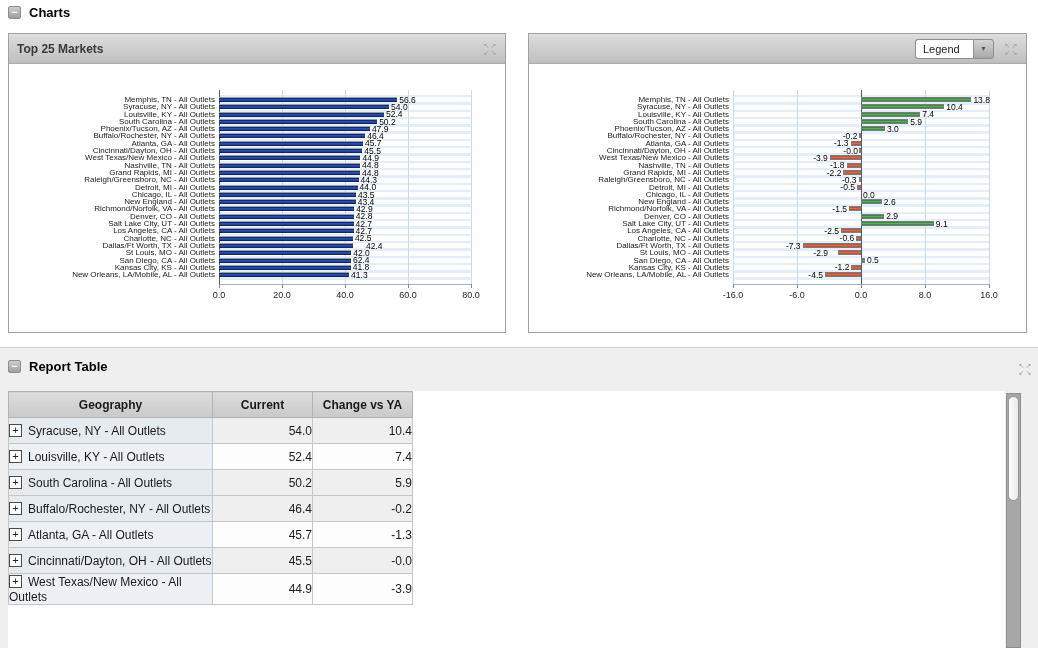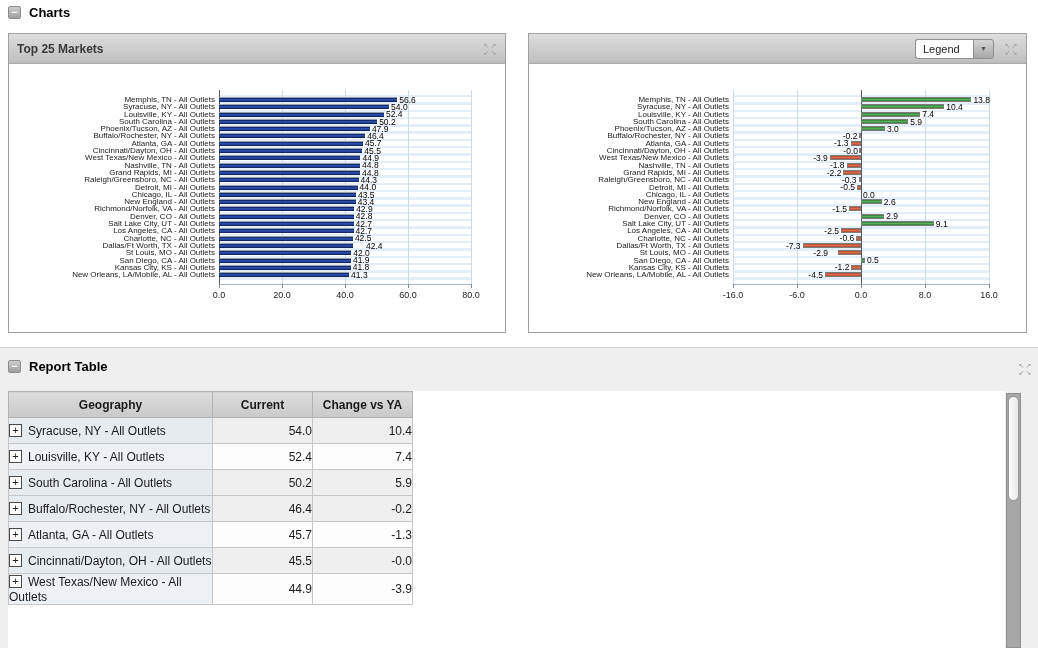--- a/index.html
+++ b/index.html
@@ -276,21 +276,21 @@
             <div class="clabel" style="width: 208px;">St Louis, MO - All Outlets</div>
             <div class="ctrack" style="width: 252px;">
               <div class="cbar blue" style="width: 132.3px; left: 0px;"></div>
               <div class="cval" style="left: 134.3px;">42.0</div>
             </div>
           </div>
           <div class="crow">
             <div class="clabel" style="width: 208px;">San Diego, CA - All Outlets</div>
             <div class="ctrack" style="width: 252px;">
               <div class="cbar blue" style="width: 131.985px; left: 0px;"></div>
-              <div class="cval" style="left: 133.985px;">41.9</div>
+              <div class="cval" style="left: 133.985px;">62.4</div>
             </div>
           </div>
           <div class="crow">
             <div class="clabel" style="width: 208px;">Kansas City, KS - All Outlets</div>
             <div class="ctrack" style="width: 252px;">
               <div class="cbar blue" style="width: 131.67px; left: 0px;"></div>
               <div class="cval" style="left: 133.67px;">41.8</div>
             </div>
           </div>
           <div class="crow">

